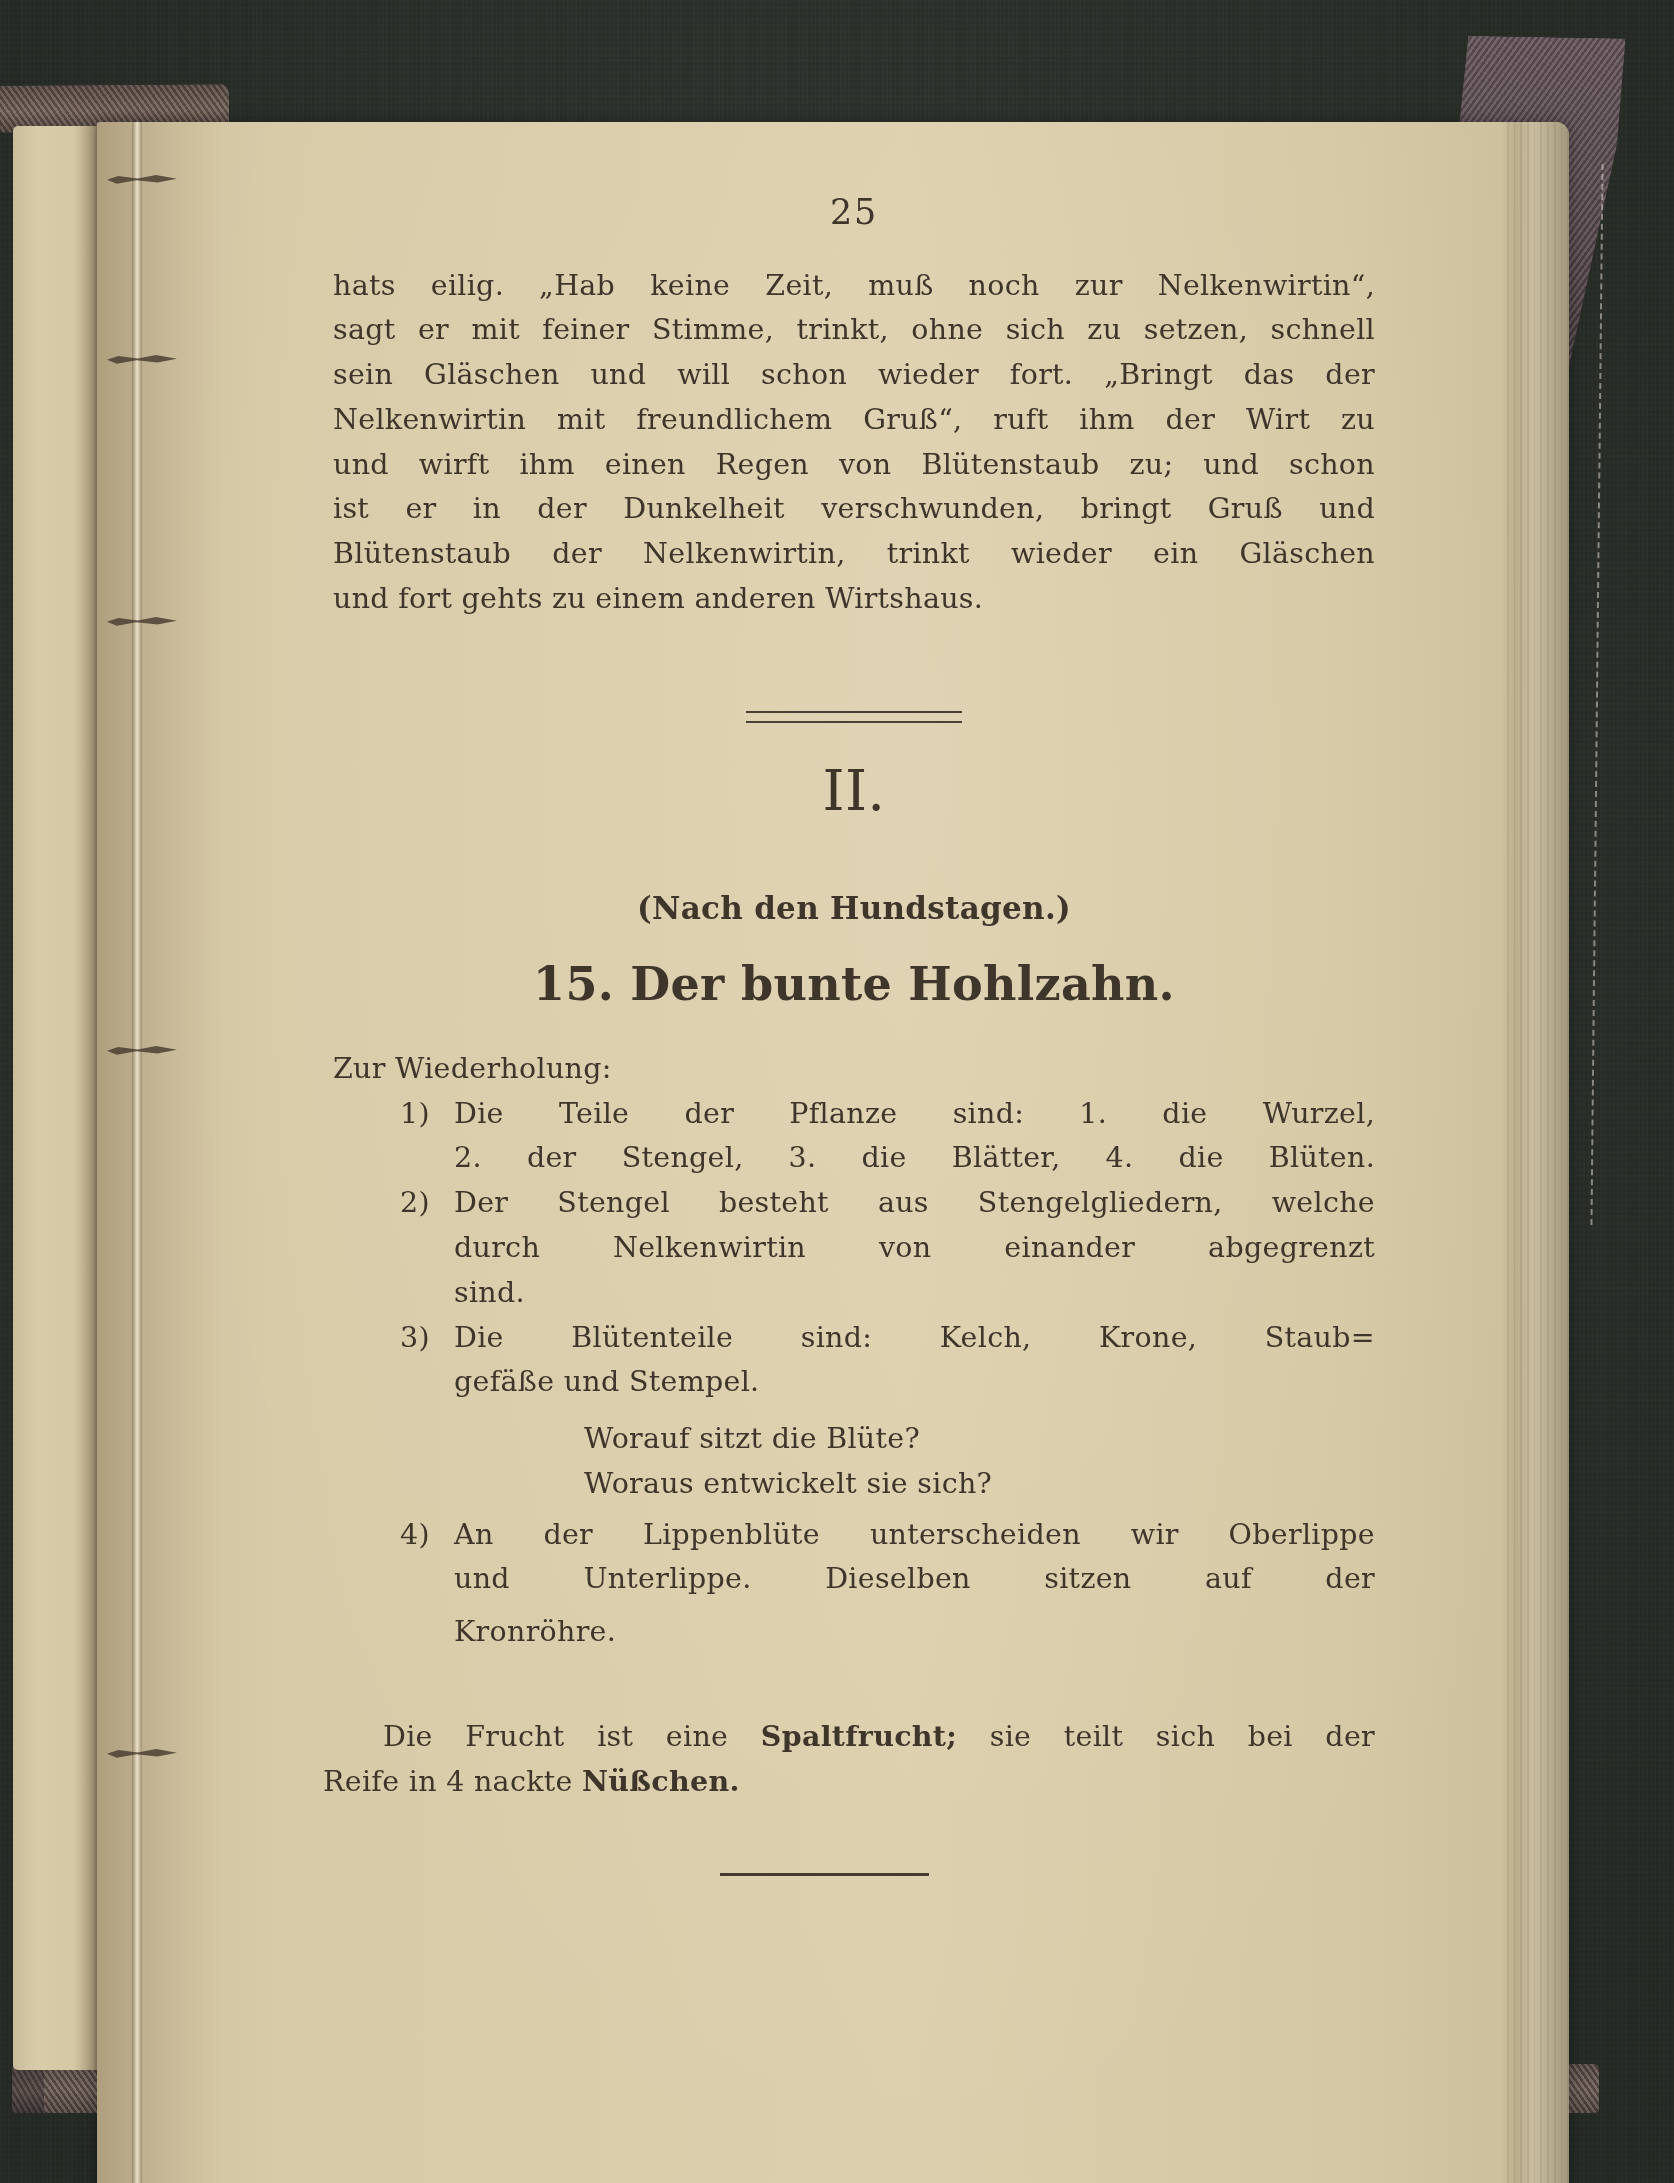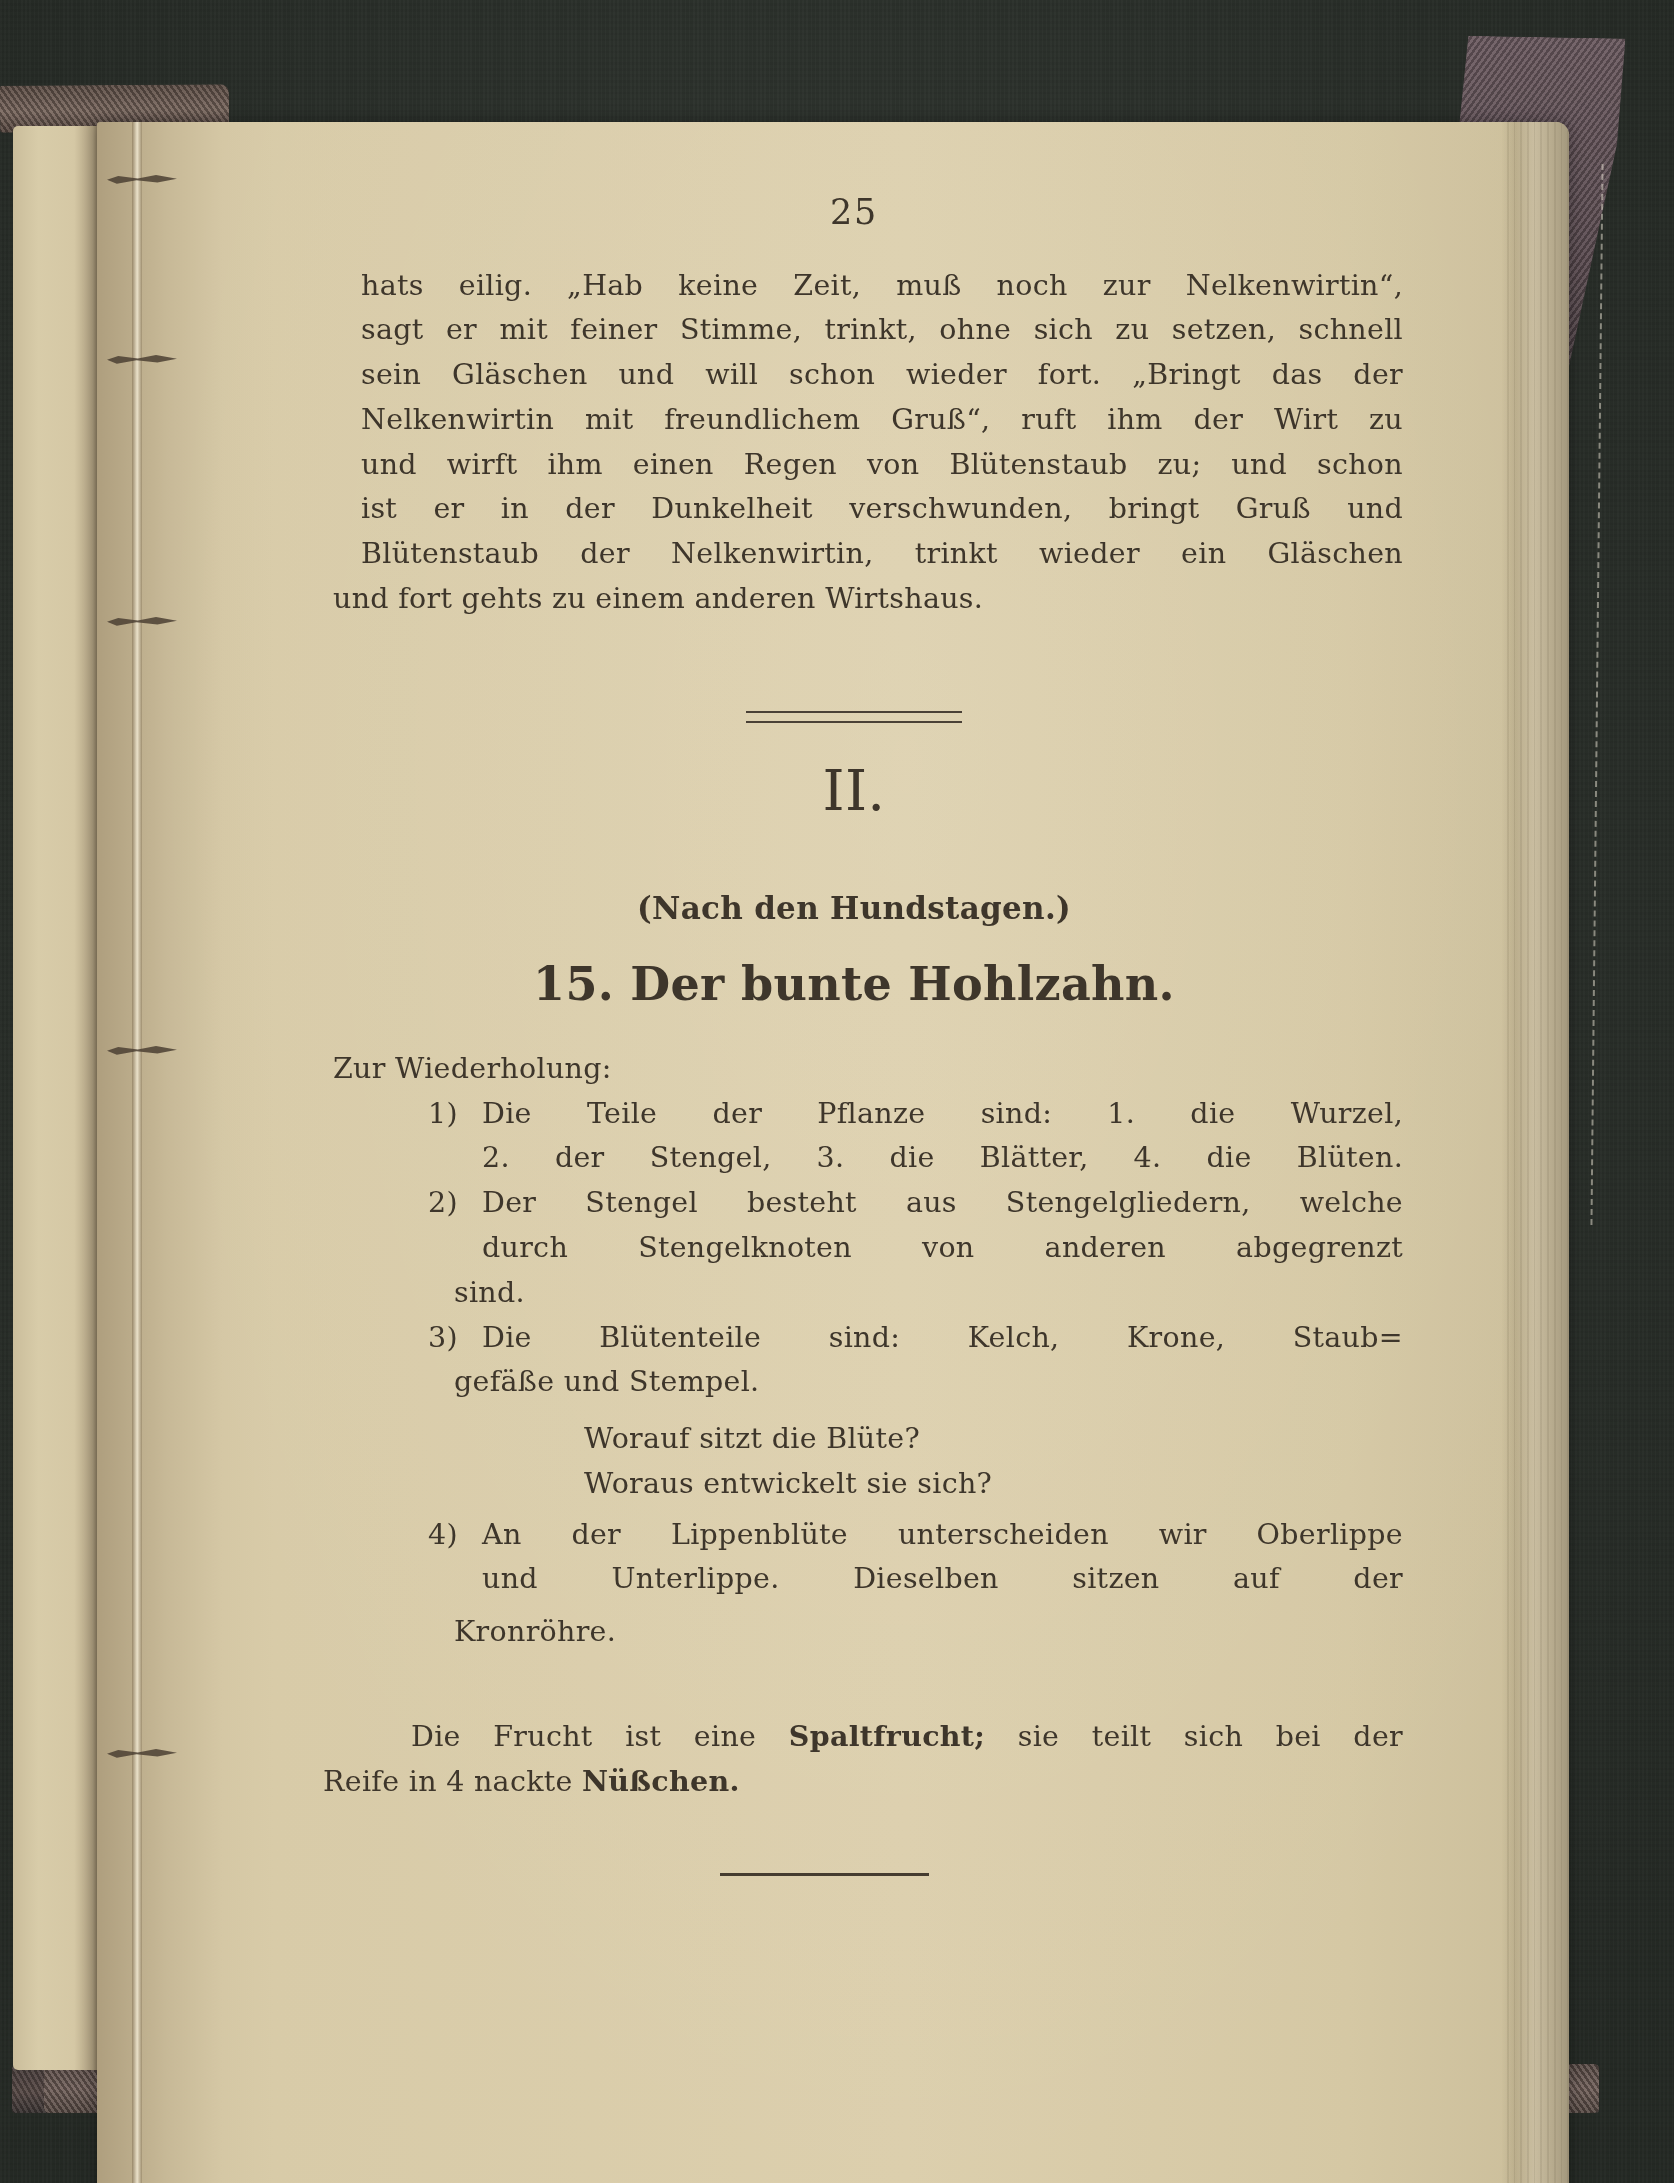--- a/index.html
+++ b/index.html
@@ -98,21 +98,21 @@
       linear-gradient(90deg, rgba(0,0,0,0) 0, rgba(96,82,56,0.16) 20%, #c9bda0 48%, #b5a98c 78%, #a2977d 100%);
     border-radius:0 13.4px 10px 0;
   }
   
   .text-col{position:absolute;left:236px;top:0;width:1042px;height:100%;}
   .line{
     position:absolute;left:0;width:100%;box-sizing:border-box;
     font-size:28.5px;line-height:1.25;color:var(--ink);
     letter-spacing:0.3px;
   }
-  .just{text-align:justify;text-align-last:justify;margin-left:28px;}
+  .just{text-align:justify;text-align-last:justify;}
   .center{text-align:center;}
   .marker{position:absolute;left:67px;top:0;}
   .b{font-weight:bold;text-align:right;}
   .pagenum{font-size:35px;letter-spacing:1.7px;}
   .numeral{font-size:56px;line-height:1;}
   .subtitle{font-size:31px;font-weight:bold;}
   .chapter{font-size:46px;font-weight:bold;}
   .rule-double{
     position:absolute;height:7.5px;width:216px;
     border-top:2.5px solid #4a4136;border-bottom:2.5px solid #4a4136;
@@ -166,21 +166,21 @@
     <div class="line" style="top:929px">Zur Wiederholung:</div>
 
     <div class="line just" style="top:974px;padding-left:121px">
       <span class="marker">1)</span><span>Die Teile der Pflanze sind: 1. die Wurzel,</span>
     </div>
     <div class="line just" style="top:1018px;padding-left:121px">2. der Stengel, 3. die Blätter, 4. die Blüten.</div>
 
     <div class="line just" style="top:1063px;padding-left:121px">
       <span class="marker">2)</span><span>Der Stengel besteht aus Stengelgliedern, welche</span>
     </div>
-    <div class="line just" style="top:1108px;padding-left:121px">durch Stengelknoten von anderen abgegrenzt</div>
+    <div class="line just" style="top:1108px;padding-left:121px">durch Nelkenwirtin von einander abgegrenzt</div>
     <div class="line" style="top:1153px;padding-left:121px">sind.</div>
 
     <div class="line just" style="top:1198px;padding-left:121px">
       <span class="marker">3)</span><span>Die Blütenteile sind: Kelch, Krone, Staub=</span>
     </div>
     <div class="line" style="top:1242px;padding-left:121px">gefäße und Stempel.</div>
     <div class="line" style="top:1299px;padding-left:251px">Worauf sitzt die Blüte?</div>
     <div class="line" style="top:1344px;padding-left:251px">Woraus entwickelt sie sich?</div>
 
     <div class="line just" style="top:1395px;padding-left:121px">

